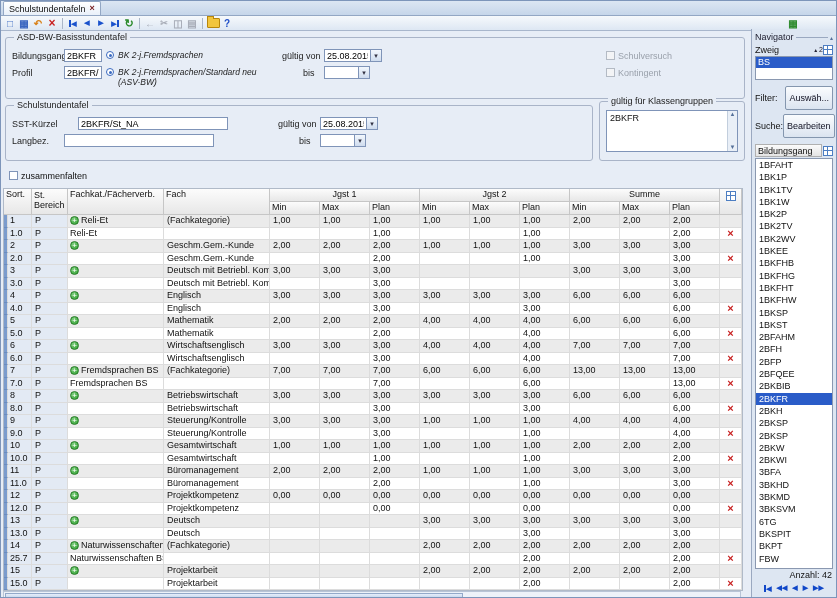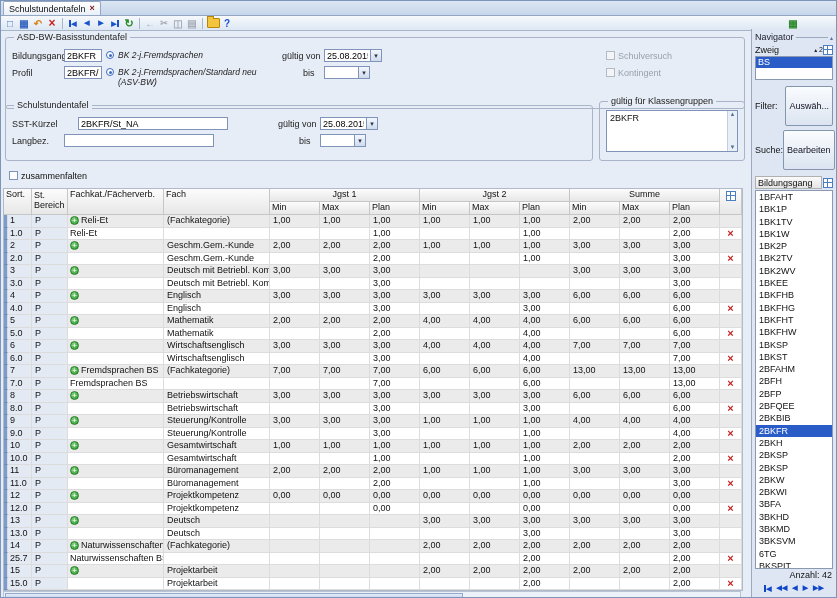--- a/index.html
+++ b/index.html
@@ -88,21 +88,21 @@
   .ntitle{display:flex;align-items:center;gap:2px;height:12px;color:#223}
   .ntitle .line{flex:1;height:1px;background:#9aa8c0}
   .ncollapse{font-size:6px;color:#56719a}
   .nrow{display:flex;align-items:center;height:13px;gap:0}
   .nspace{flex:1}
   .sorti{font-size:7px;color:#223;display:flex;align-items:center}
   .sorti .up{font-size:5px;margin-right:1px}
   .zbox{height:22px;background:#fff;border:1px solid #8a98b0;overflow:hidden}
   .zsel{height:11px;line-height:11px;background:#2a5cc8;color:#fff;padding-left:2px}
   .btn3d{height:14px;border:1px solid #8496ae;border-radius:2px;background:linear-gradient(#fafcfe,#dbe4f0);
-         font-size:9px;padding:12px 3px;display:flex;align-items:center;justify-content:center;color:#112}
+         font-size:9px;padding:4px 3px;display:flex;align-items:center;justify-content:center;color:#112}
   .nfilter,.nsuche{display:flex;align-items:center;justify-content:space-between}
   .nfilter{margin-top:6px}
   .nsuche{margin-top:4px}
   .nbg{display:flex;align-items:center;gap:1px;margin-top:6px}
   .nbgh{flex:1;height:13px;background:linear-gradient(#fbfbfb,#e4e4e4);border:1px solid #b0b0b0;box-sizing:border-box;
         padding-left:2px;line-height:12px}
   .nlist{flex:1;background:#fff;border:1px solid #8a98b0;margin-top:1px;overflow:hidden}
   .nitem{height:12.3px;line-height:12.3px;padding-left:3px}
   .nitem.sel{background:#2a5cc8;color:#fff}
   .nanz{text-align:right;height:11px;line-height:11px;padding-right:1px;margin-top:1px}
@@ -173,21 +173,21 @@
     </div>
   <div class="tbright" id="tbar2">
       <div class="tbi">
         <span style="color: rgb(46, 139, 46); font-size: 10px;">▦</span>
       </div>
     </div>
 </div>
 
 <div class="main">
 
-  <div class="group" style="left:4px;top:8px;width:740px;height:72px">
+  <div class="group" style="left:4px;top:8px;width:740px;height:62px">
     <span class="glabel">ASD-BW-Basisstundentafel</span>
     <span class="flabel" style="left:6px;top:13px">Bildungsgang</span>
     <input class="tf" style="left: 58px; top: 11px; width: 38px;" value="2BKFR">
     <span class="radio" style="left:100px;top:13px"></span>
     <span class="itext" style="left:112px;top:13px;width:165px">BK 2-j.Fremdsprachen</span>
     <span class="flabel" style="left:276px;top:13px">gültig von</span>
     <div class="combo" style="left:318px;top:11px;width:58px">
       <input class="cval" value="25.08.2015" style="">
       <span class="cbtn">▾</span>
     </div>

